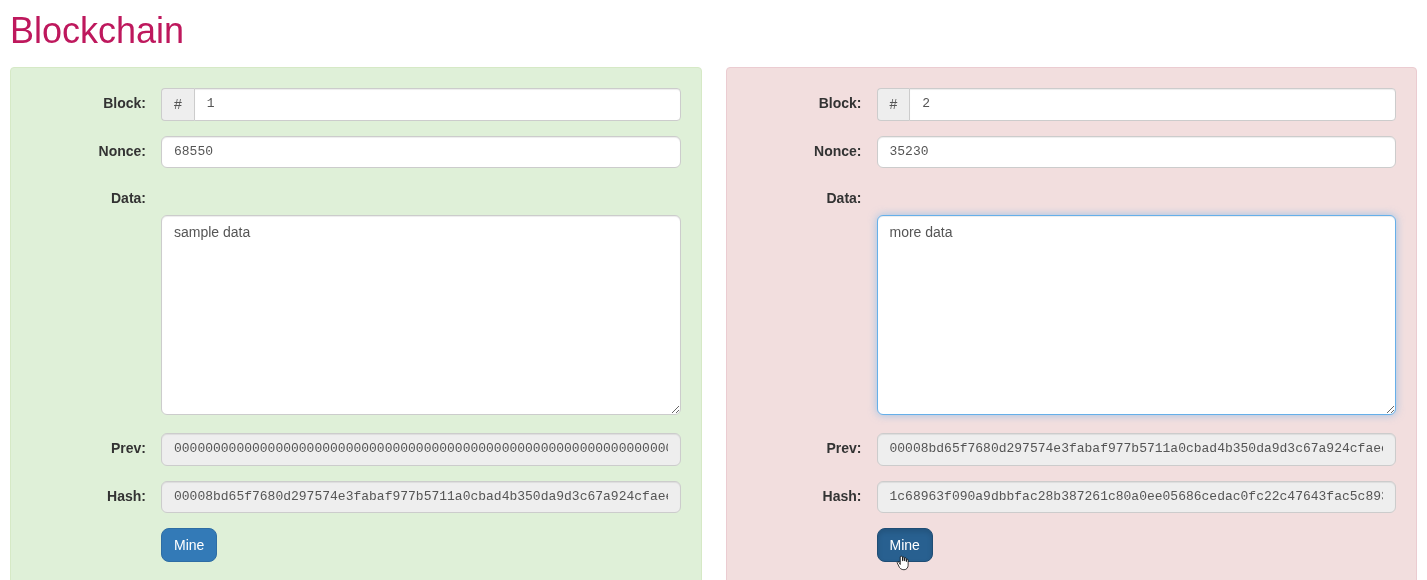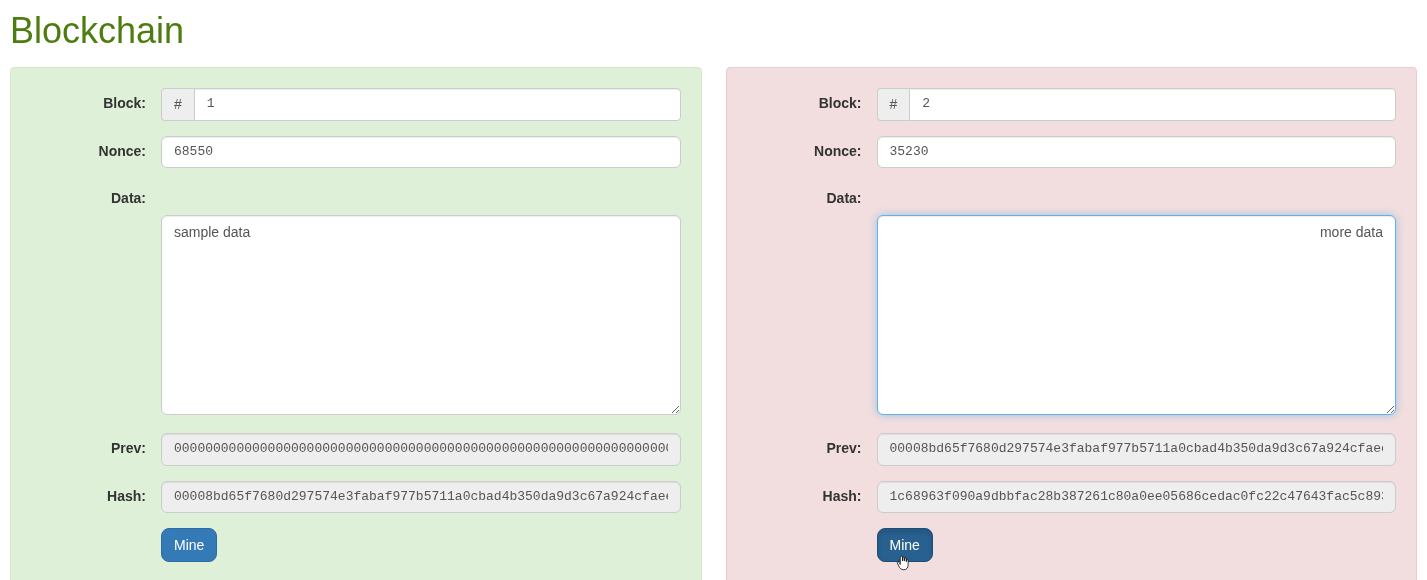--- a/index.html
+++ b/index.html
@@ -7,21 +7,21 @@
       font-family: "Helvetica Neue", Helvetica, Arial, sans-serif;
       font-size: 14px;
       color: #333;
       background: #fff;
       padding: 0 10px;
     }
     h1 {
       font-size: 36px;
       font-weight: 400;
       margin: 10px 0 15px 0;
-      color: #4d7c0f;
+      color: #be185d;
     }
     .blocks-row {
       display: flex;
       gap: 24px;
     }
     .block-panel {
       flex: 1;
       border-radius: 4px;
       padding: 20px 20px 22px 20px;
       border: 1px solid transparent;
@@ -91,21 +91,20 @@
     }
     textarea.form-control {
       resize: vertical;
       min-height: 200px;
       height: 200px;
       margin-top: 32px;
     }
     textarea.form-control.focused {
       border-color: #66afe9;
       box-shadow: inset 0 1px 1px rgba(0,0,0,.075), 0 0 8px rgba(102,175,233,.6);
-      text-align: right;
     }
     input.form-control[disabled] {
       background: #eee;
       cursor: not-allowed;
     }
     .btn-row {
       margin-left: 130px;
     }
     .btn {
       display: inline-block;

